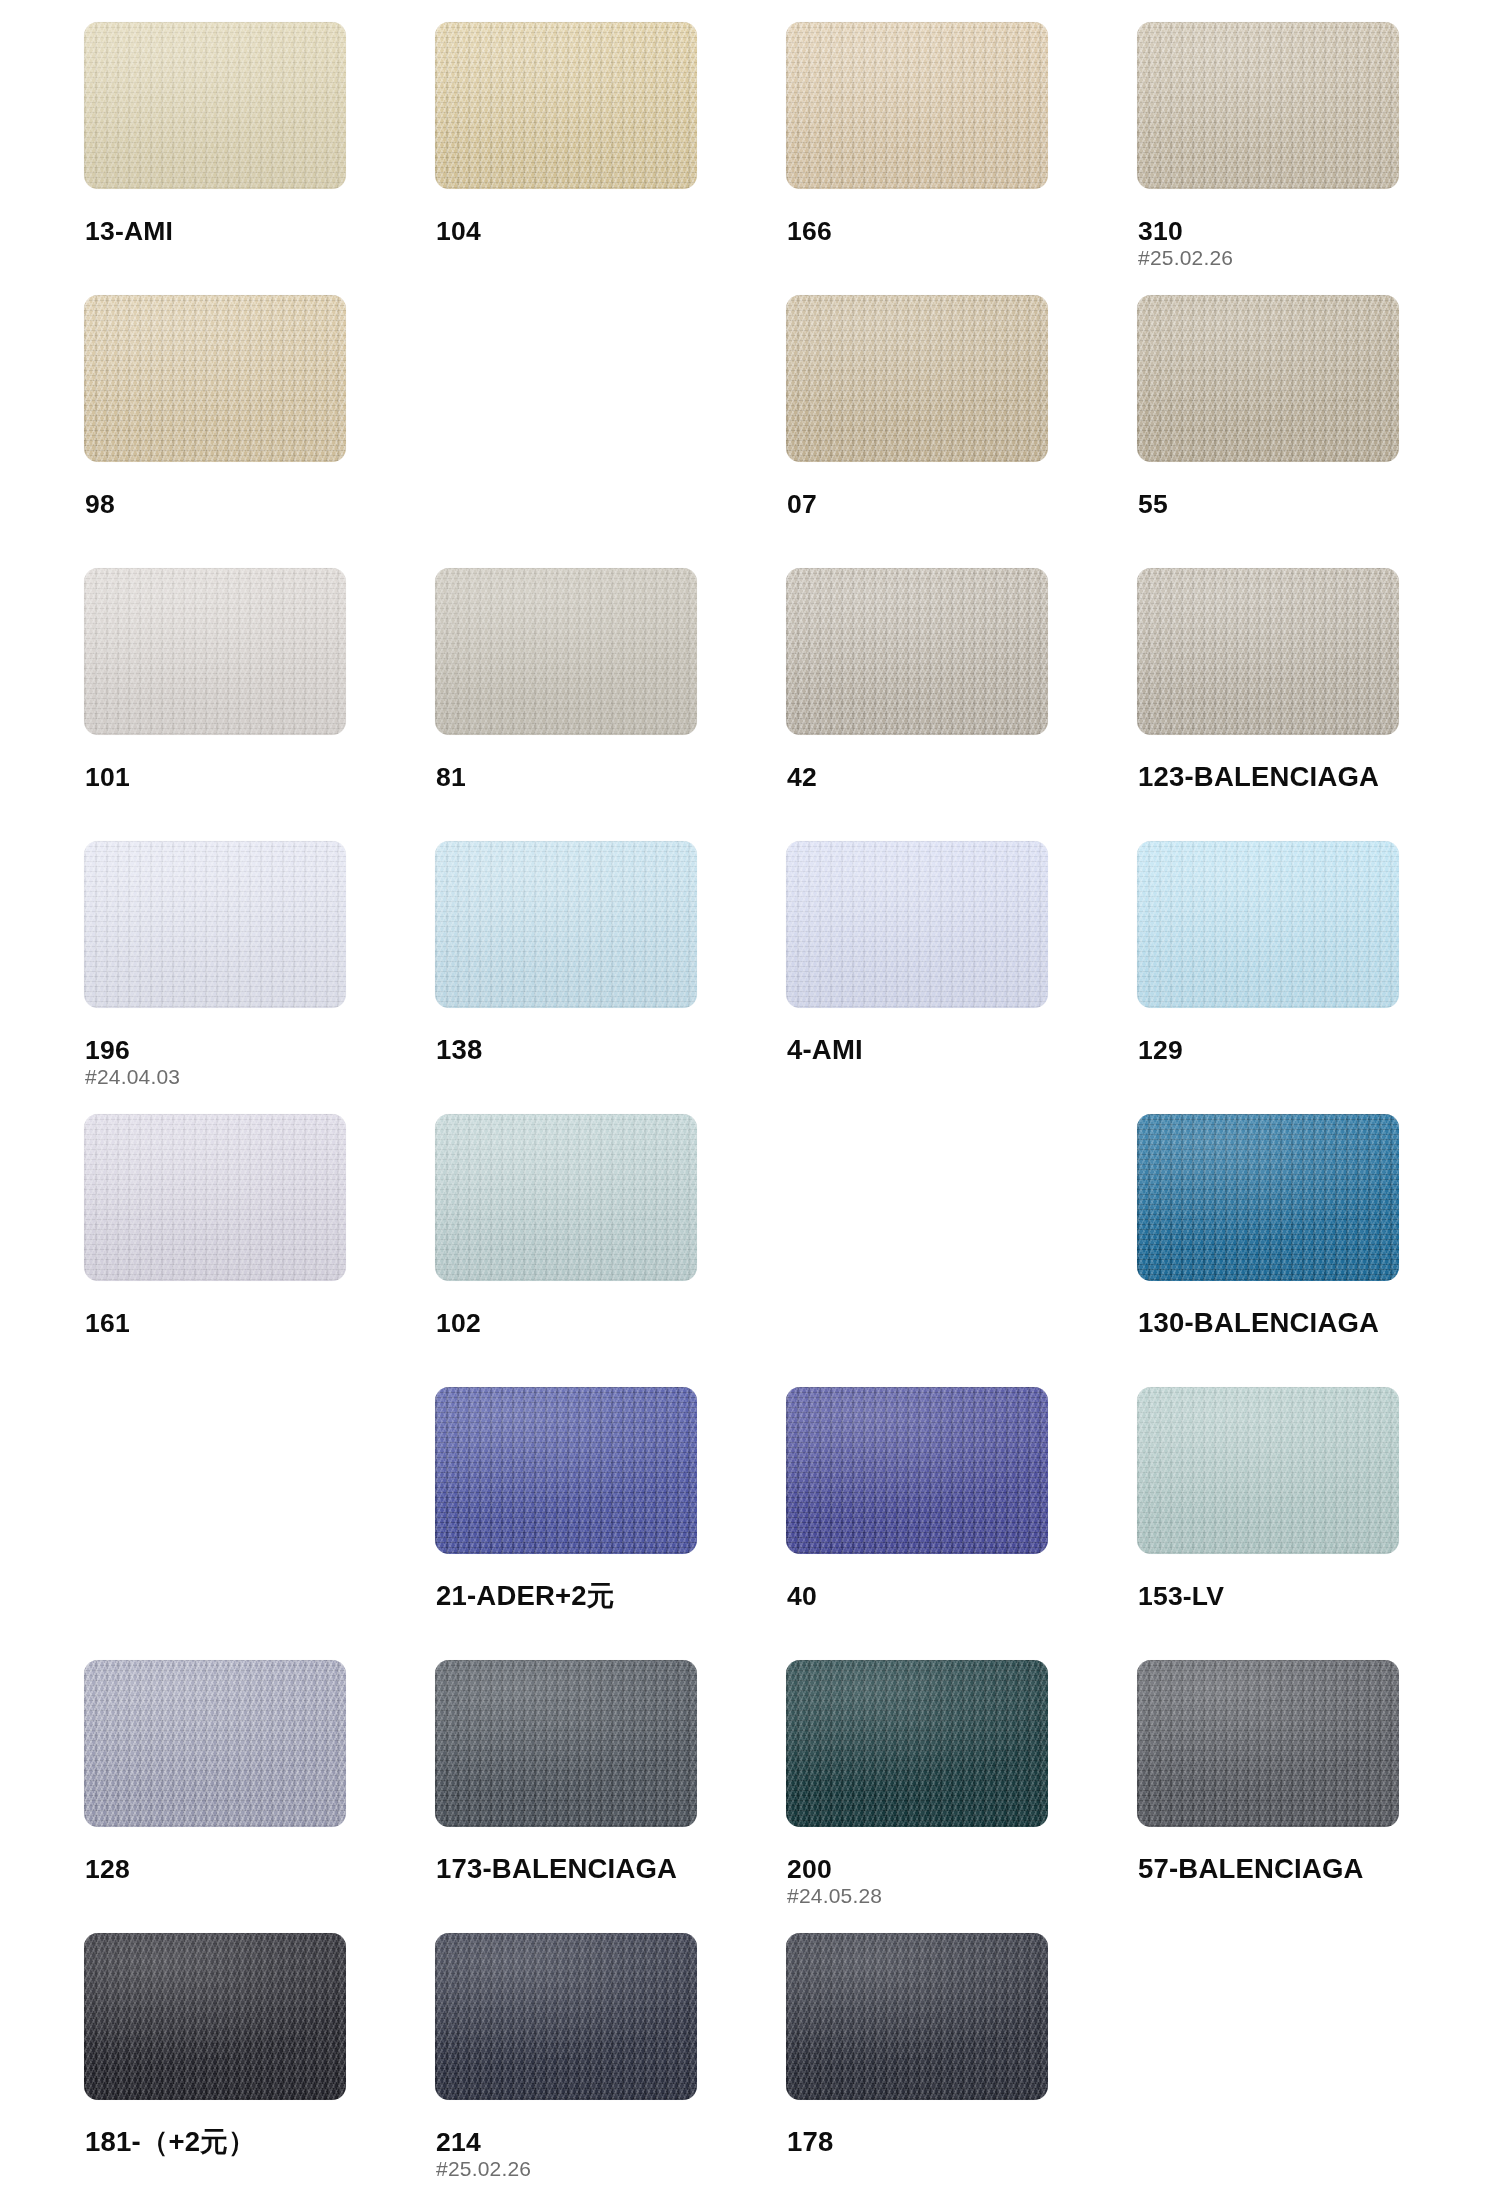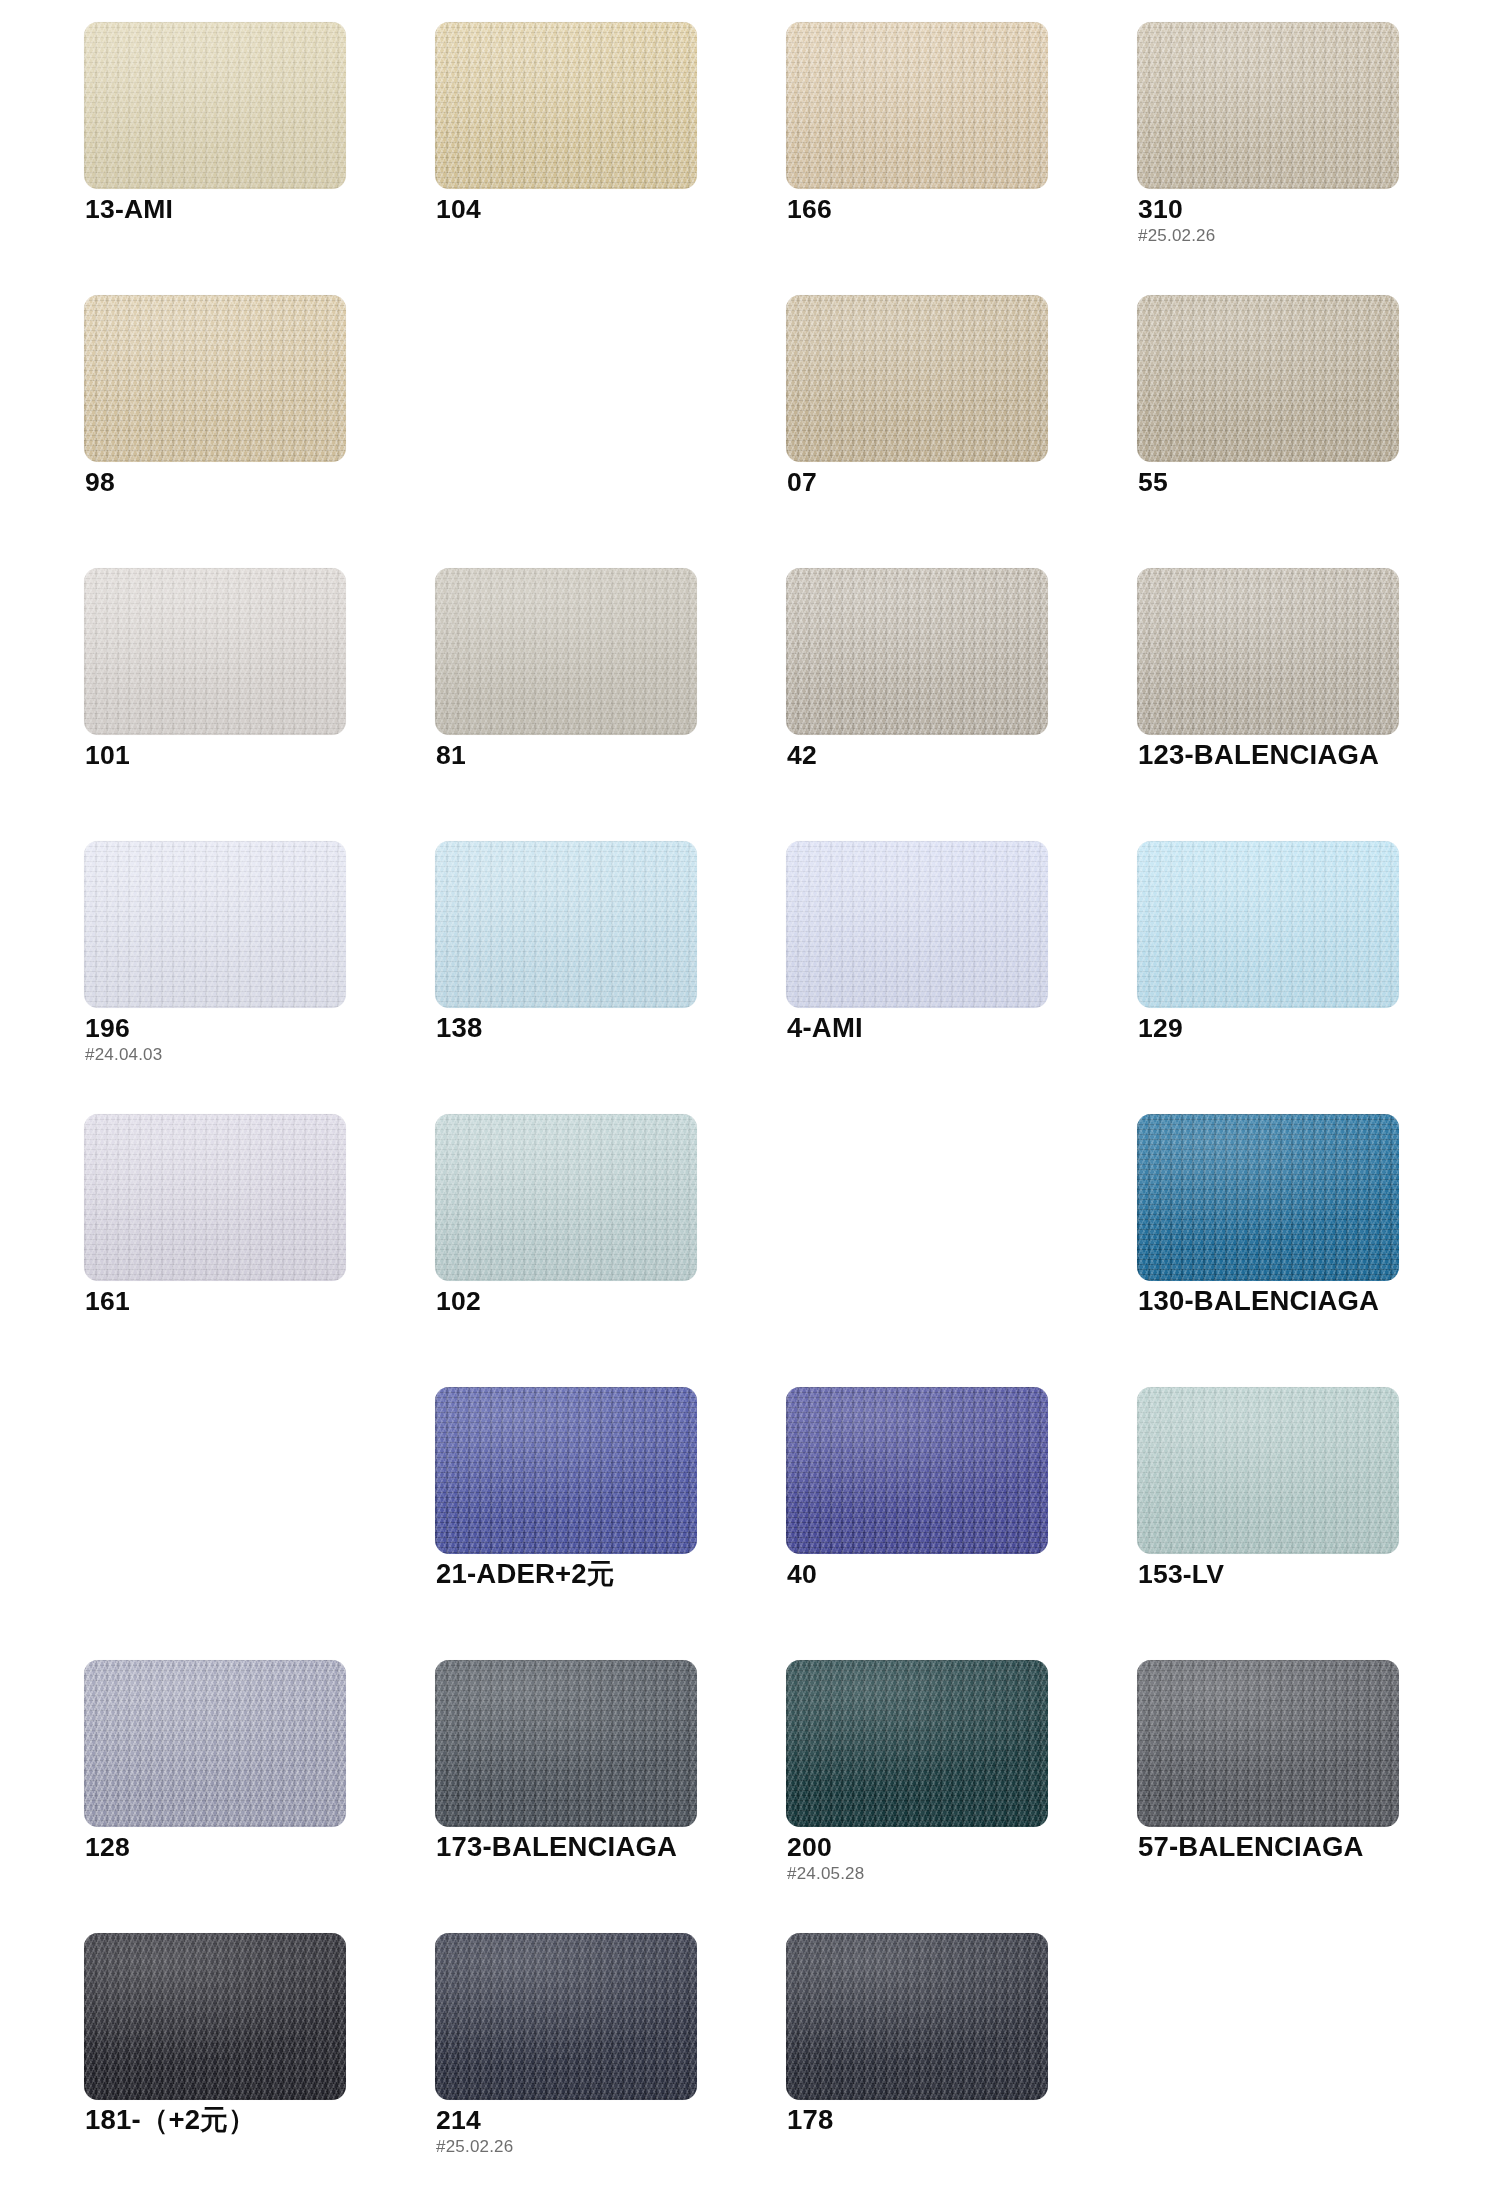--- a/index.html
+++ b/index.html
@@ -126,39 +126,39 @@
         rgba(0,0,0,0.0) 7.0px,
         rgba(0,0,0,0.0) 11.0px);
   }
   
   .swatch.light .tex { opacity: 0.70; }
 
   
   .labels {
     position: absolute;
     left: 1px;
-    top: 172px;
+    top: 194px;
     width: 280px;
   }
   .code {
     display: block;
     color: #0d0d0d;
     font-size: 26.5px;
     line-height: 30px;
     letter-spacing: 0.2px;
     white-space: nowrap;
   }
   .code.b { font-weight: 700; }
   .code.r { font-weight: 700; font-size: 27.5px; }
   .sub {
     display: block;
     margin-top: 2px;
     color: #6e6e6e;
     font-weight: 400;
-    font-size: 17px;
+    font-size: 21px;
     line-height: 20px;
     letter-spacing: 0.2px;
     white-space: nowrap;
   }
   .sub:empty { display: none; }
 </style>
 </head>
 <body>
 
 <div id="sheet">

